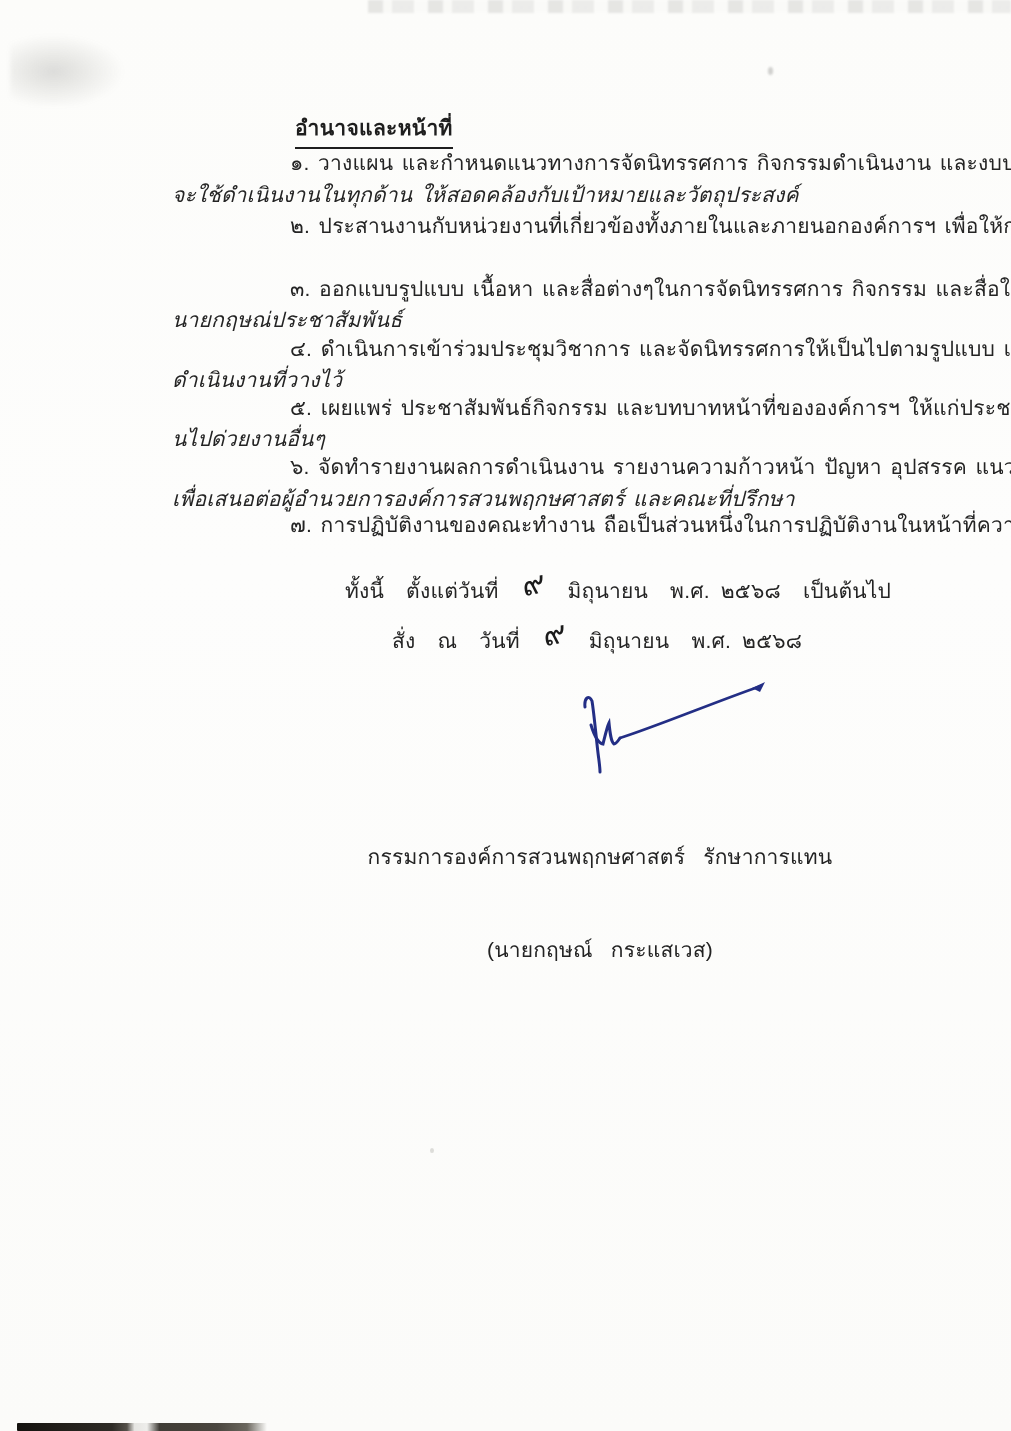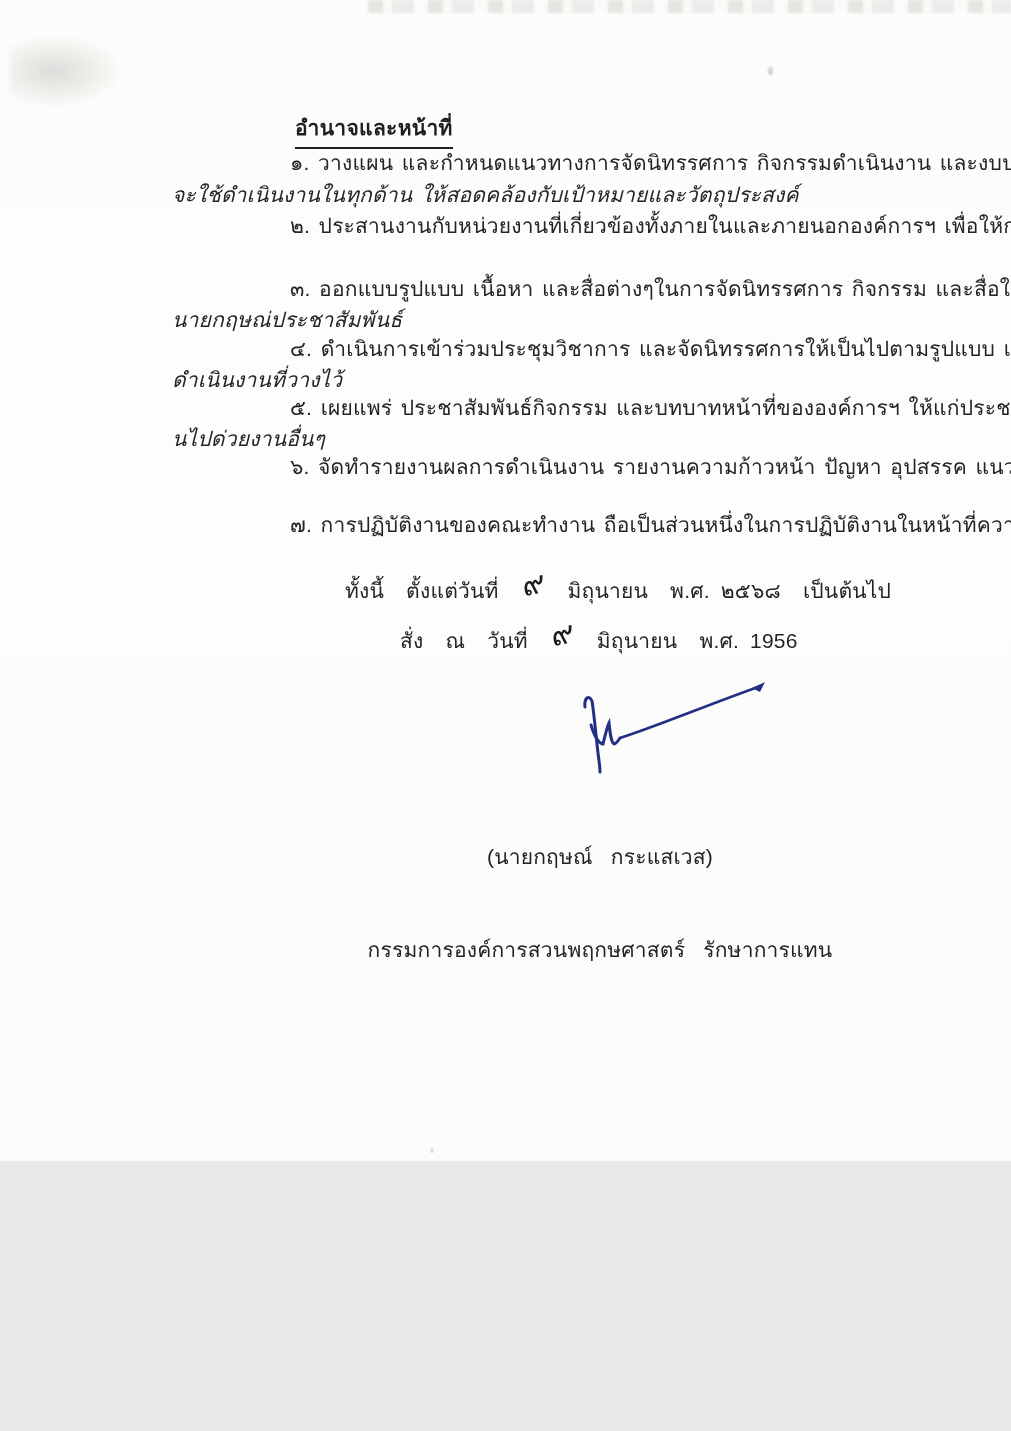--- a/index.html
+++ b/index.html
@@ -1,18 +1,18 @@
 <!DOCTYPE html>
 <html><head>
 <meta charset="utf-8">
 <style>
   html,body { margin:0; padding:0; background:#e9e9e7; }
   .page {
     position:relative;
-    width:1011px; height:1161px;
+    width:1011px; height:1431px;
     margin:0 auto;
     background:linear-gradient(180deg,#fcfcfa 0%,#fdfdfc 40%,#fbfbf9 100%);
     overflow:hidden;
     font-family:"Liberation Sans","DejaVu Sans",sans-serif;
     color:#242424;
   }
   .line {
     position:absolute;
     font-size:21px;
     line-height:27px;
@@ -40,21 +40,21 @@
   .t-i7a{top:511px}
 
   .daterow {
     position:absolute;
     display:flex; align-items:flex-start; gap:23px;
     font-size:21px; line-height:27px;
     white-space:pre; word-spacing:5px; letter-spacing:0.2px;
     color:#242424;
   }
   .dr1 { left:345px; top:577px; }
-  .dr2 { left:392px; top:627px;margin-left:8px; }
+  .dr2 { left:392px; top:627px; }
   .hw-day {
     display:inline-block;
     font-size:31px; line-height:24px;
     font-family:"DejaVu Serif","Liberation Serif",serif;
     color:#1b1b1b;
     transform:rotate(-12deg) skewX(-6deg);
     position:relative; top:-6px;
     word-spacing:0;
   }
 
@@ -123,40 +123,41 @@
   <div class="line indent t-i3a">๓. ออกแบบรูปแบบ เนื้อหา และสื่อต่างๆในการจัดนิทรรศการ กิจกรรม และสื่อในการ</div>
   <div class="line cont   t-i3b">นายกฤษณ่ประชาสัมพันธ์</div>
 
   <div class="line indent t-i4a">๔. ดำเนินการเข้าร่วมประชุมวิชาการ และจัดนิทรรศการให้เป็นไปตามรูปแบบ และแผนการ</div>
   <div class="line cont   t-i4b">ดำเนินงานที่วางไว้</div>
 
   <div class="line indent t-i5a">๕. เผยแพร่ ประชาสัมพันธ์กิจกรรม และบทบาทหน้าที่ขององค์การฯ ให้แก่ประชาชนทั่วไป</div>
   <div class="line cont   t-i5b">นไปด่วยงานอื่นๆ</div>
 
   <div class="line indent t-i6a">๖. จัดทำรายงานผลการดำเนินงาน รายงานความก้าวหน้า ปัญหา อุปสรรค แนวทางแก้ไข</div>
+  <div class="line cont   t-i6b">เพื่อเสนอต่อผู้อำนวยการองค์การสวนพฤกษศาสตร์ และคณะที่ปรึกษา</div>
 
   <div class="line indent t-i7a">๗. การปฏิบัติงานของคณะทำงาน ถือเป็นส่วนหนึ่งในการปฏิบัติงานในหน้าที่ความรับผิดชอบ</div>
 
   <div class="daterow dr1">
     <span>ทั้งนี้  ตั้งแต่วันที่</span>
     <span class="hw-day">๙</span>
     <span>มิถุนายน  พ.ศ. ๒๕๖๘  เป็นต้นไป</span>
   </div>
 
   <div class="daterow dr2">
     <span>สั่ง  ณ  วันที่</span>
     <span class="hw-day">๙</span>
-    <span>มิถุนายน  พ.ศ. 1956</span>
+    <span>มิถุนายน  พ.ศ. ๒๕๖๘</span>
   </div>
 
   <svg class="sig-svg" width="200" height="104" viewBox="0 0 200 104">
     <path d="M10,27 C9,18 14,14 17,21 C19,33 21,56 23,73 C24,81 25,87 25,92" fill="none" stroke-width="3" stroke-linecap="round" stroke="#232e85"></path>
     <path d="M16,45 C19,55 23,63 28,64 C30,56 32,47 34,43 C35,53 36,62 39,64 C41,64 43,61 45,58" fill="none" stroke-width="3" stroke-linecap="round" stroke="#232e85"></path>
     <path d="M45,58 C80,47 140,22 186,6" fill="none" stroke-width="2.6" stroke-linecap="round" stroke="#232e85"></path>
     <polygon points="190,2 177,8 185,12" fill="#232e85"></polygon>
   </svg>
 
   <div class="sig-block">
+    <span class="row">กรรมการองค์การสวนพฤกษศาสตร์  รักษาการแทน</span>
     <span class="row">(นายกฤษณ์  กระแสเวส)</span>
-    <span class="row">กรรมการองค์การสวนพฤกษศาสตร์  รักษาการแทน</span>
   </div>
 
 </div>
 
 </body></html>

